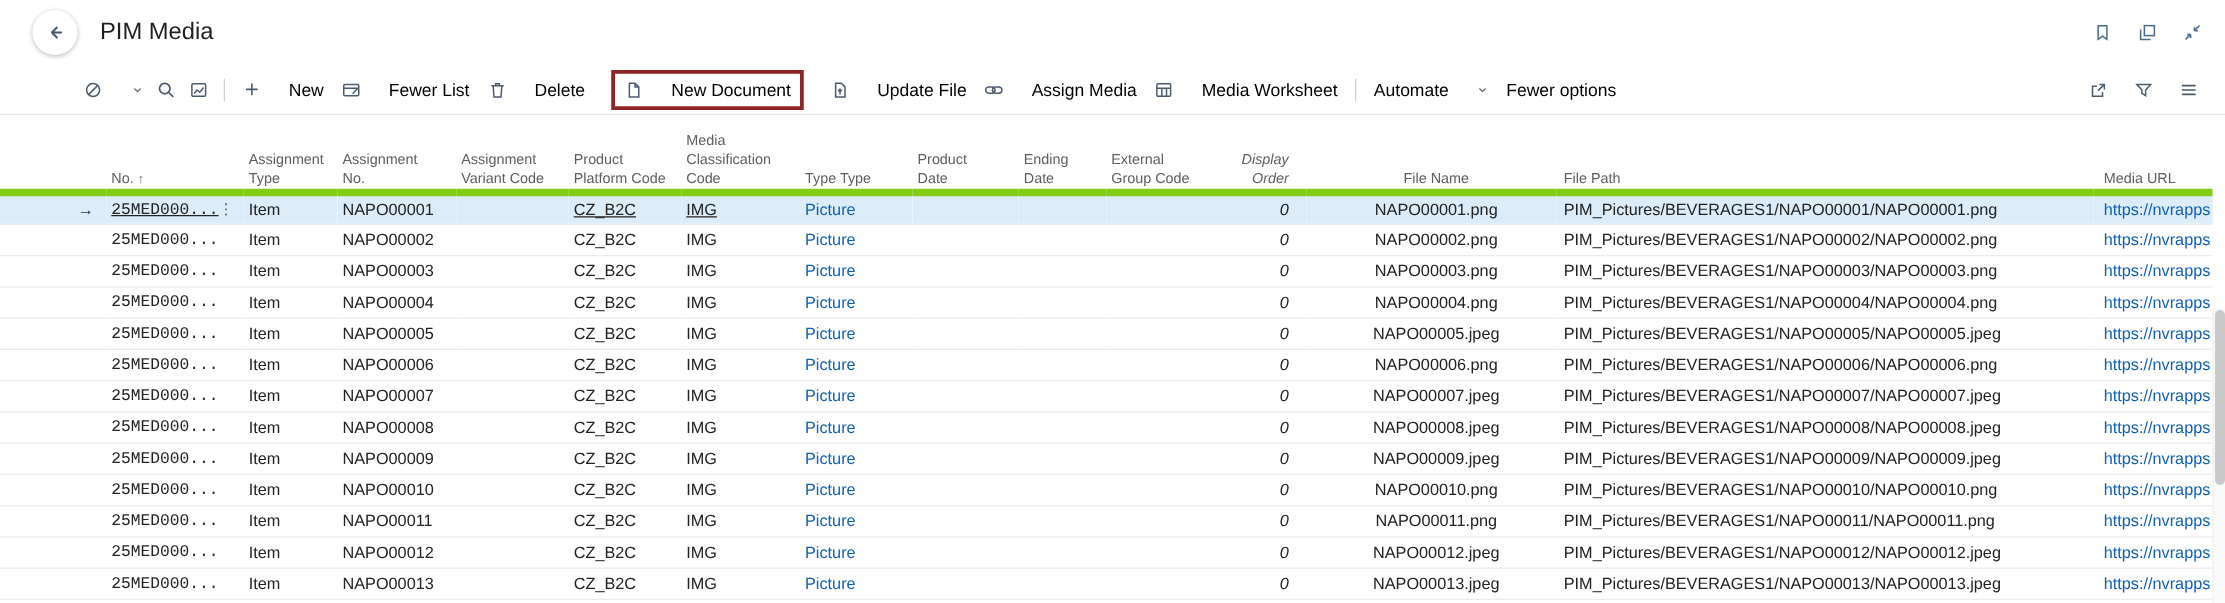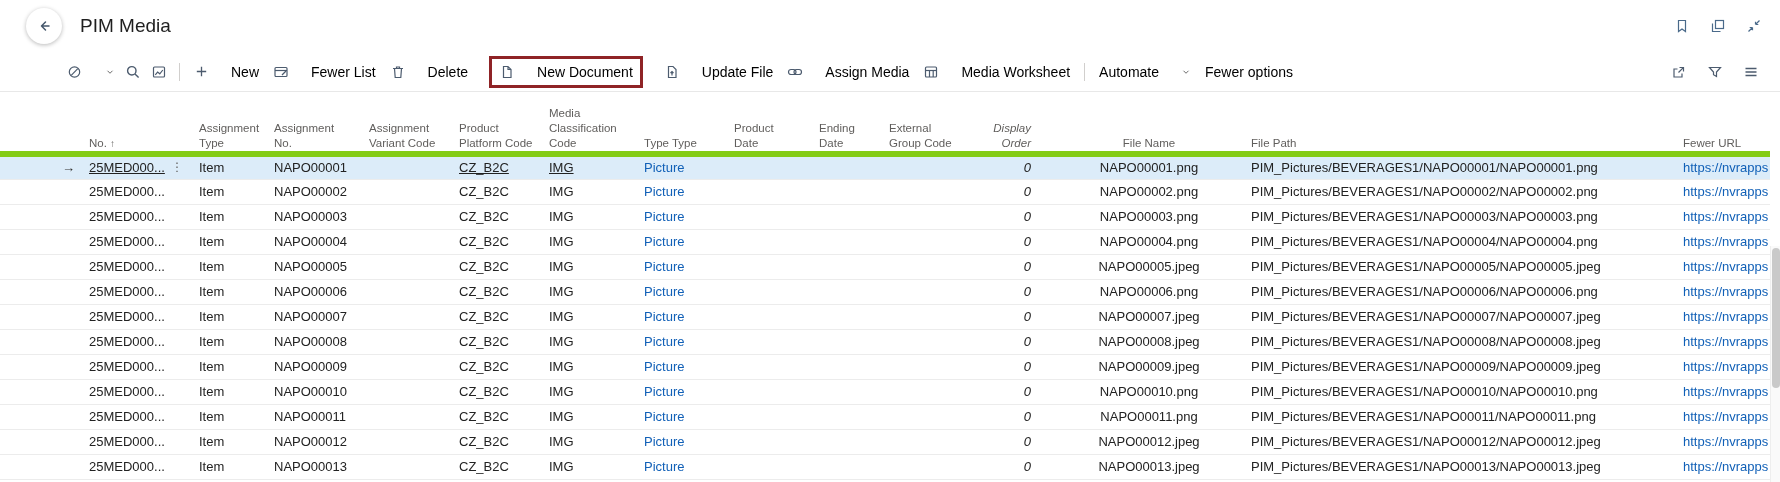--- a/index.html
+++ b/index.html
@@ -32,21 +32,21 @@
   th { height: 62px; vertical-align: bottom; text-align: left; font-weight: 400; font-size: 11.5px;
     color: #605e5c; padding: 0 4px 0 4px; line-height: 1.3; white-space: pre-line;
     border-bottom: 6px solid #84cc16; overflow: hidden; cursor: pointer; }
   td { height: 25px; font-size: 13px; padding: 0 4px; border-bottom: 1px solid #ececec;
     white-space: nowrap; overflow: hidden; color: #222; }
   tr.selected td { background: #dcecf9; }
   td.gutter, th.gutter { text-align: right; padding-right: 10px; }
   .row-arrow { visibility: hidden; color: #323130; font-size: 13px; }
   tr.selected .row-arrow { visibility: visible; }
   td.c-no { }
-  .no-wrap { display: flex; align-items: flex-start; }
+  .no-wrap { display: flex; align-items: flex-start; font-family: Liberation Mono, monospace; }
   .row-menu { display: none; margin-left: auto; color: #605e5c; padding-right: 8px; font-size: 12px; }
   tr.selected .row-menu { display: inline; }
   tr.selected .u { text-decoration: underline; }
   .link { color: #1160b7; margin-left: 19px; }
   th.c-do, td.c-do { text-align: right; padding-right: 14px; font-style: italic; }
   th.c-fn, td.c-fn { padding-left: 12px; text-align: center; }
   th.c-fp, td.c-fp { padding-left: 6px; margin-left: 31px; }
   th.c-furl, td.c-furl { padding-left: 8px; }
   .sort { font-size: 10px; color: #605e5c; }
 
@@ -263,21 +263,21 @@
         <th>Type Type</th>
         <th>Product
 Date</th>
         <th>Ending Date</th>
         <th>External
 Group Code</th>
         <th class="c-do">Display
 Order</th>
         <th class="c-fn">File Name</th>
         <th class="c-fp">File Path</th>
-        <th class="c-furl">Fewer URL</th>
+        <th class="c-furl">Media URL</th>
       </tr>
     </thead>
     <tbody>
         <tr class="selected">
     <td class="gutter"><span class="row-arrow">→</span></td>
     <td class="c-no">
             <span class="no-wrap">
               <span class="u">25MED000...</span>
               <span class="row-menu">⋮</span>
             </span>

